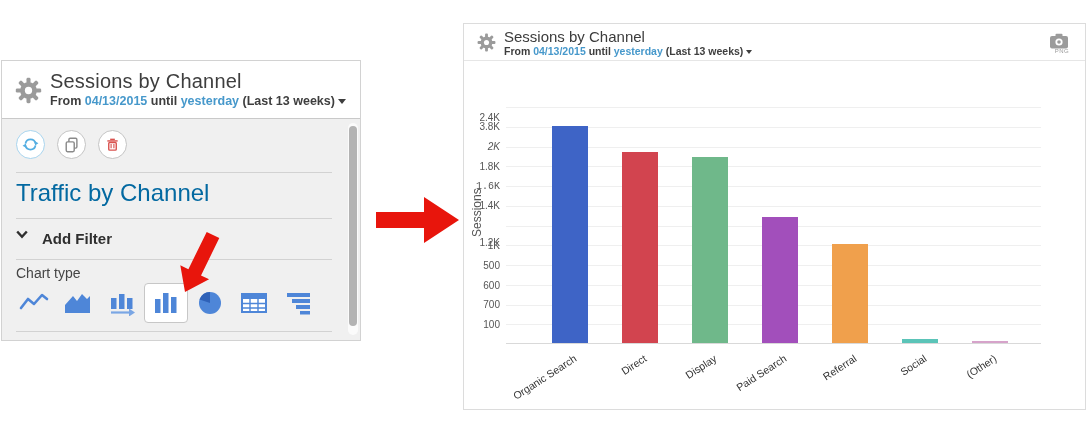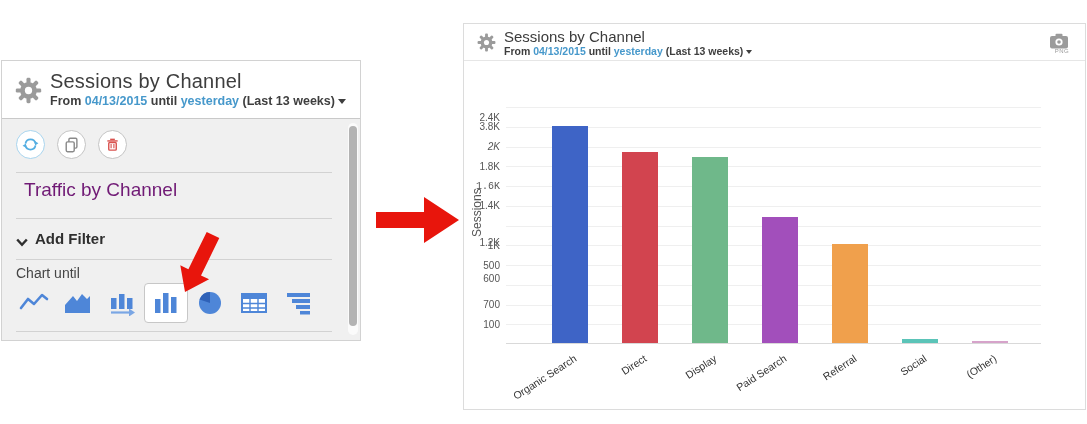--- a/index.html
+++ b/index.html
@@ -18,23 +18,23 @@
   .caret { display:inline-block; width:0; height:0; border-left:4px solid transparent;
            border-right:4px solid transparent; border-top:5px solid #3e3e3e;
            vertical-align:middle; margin-left:3px; }
   #left-body { position:relative; height:221px; }
   .btn-row { position:absolute; left:14px; top:11px; display:flex; gap:12px; }
   .circle-btn { width:29px; height:29px; border-radius:50%; background:#fff;
                 border:1px solid #c4c4c4; display:flex; align-items:center; justify-content:center;
                 cursor:pointer; }
   .circle-btn.refresh { border-color:#a8d4ee; }
   .divider { position:absolute; left:14px; right:28px; height:1px; background:#d2d2d2; }
-  .sec-title { position:absolute; left:22px; top:60px; font-size:19px; color:#701a75; }
+  .sec-title { position:absolute; left:14px; top:60px; font-size:24px; color:#0369a1; }
   .add-filter { position:absolute; left:14px; top:111px; font-size:15px; font-weight:700;
-                color:#2f2f2f; display:flex; align-items:flex-end; gap:7px; cursor:pointer; }
+                color:#2f2f2f; display:flex; align-items:flex-start; gap:14px; cursor:pointer; }
   .chart-type-label { position:absolute; left:14px; top:146px; font-size:14px; color:#454545; }
   .icon-row { position:absolute; left:10px; top:164px; display:flex; }
   .icon-cell { width:44px; height:40px; display:flex; align-items:center; justify-content:center;
                cursor:pointer; border:1px solid transparent; border-radius:4px; }
   .icon-cell.selected { background:#fff; border-color:#c7c7c7; }
   
   .scroll-track { position:absolute; right:2px; top:4px; width:10px; height:212px;
                   background:#fbfbfb; border-radius:5px; }
   .scroll-thumb { position:absolute; left:1px; top:3px; width:8px; height:200px;
                   background:#b3b3b3; border-radius:4px; cursor:grab; }
@@ -133,21 +133,21 @@
     <div class="divider" style="top:99px"></div>
 
     <div class="add-filter">
       <svg width="12" height="9" viewBox="0 0 12 9">
         <polyline points="1.2,1.5 6,6.8 10.8,1.5" fill="none" stroke="#2f2f2f" stroke-width="2.4"></polyline>
       </svg>
       <span>Add Filter</span>
     </div>
 
     <div class="divider" style="top:140px"></div>
-    <div class="chart-type-label">Chart until</div>
+    <div class="chart-type-label">Chart type</div>
 
     <div class="icon-row">
       <div class="icon-cell">
         <svg width="30" height="22" viewBox="0 0 30 22">
           <polyline points="2,16 9,7 15,12 23,3 28,7" fill="none" stroke="#4e86d8" stroke-width="2.6" stroke-linecap="round" stroke-linejoin="round"></polyline>
         </svg>
       </div>
       <div class="icon-cell">
         <svg width="30" height="24" viewBox="0 0 30 24">
           <polygon points="2,22 2,14 10,5 14,10 19,3 24,8 27,5 27,22" fill="#4e86d8"></polygon>
@@ -256,21 +256,21 @@
       <div class="bar" style="left: 46px; height: 217.25px; background: rgb(62, 100, 198);"></div>
       <div class="bar" style="left: 116px; height: 190.588px; background: rgb(210, 68, 79);"></div>
       <div class="bar" style="left: 186px; height: 185.65px; background: rgb(111, 184, 138);"></div>
       <div class="bar" style="left: 256px; height: 126.4px; background: rgb(162, 79, 187);"></div>
       <div class="bar" style="left: 326px; height: 98.75px; background: rgb(240, 160, 76);"></div>
       <div class="bar" style="left: 396px; height: 3.95px; background: rgb(91, 196, 184);"></div>
       <div class="bar" style="left: 466px; height: 2px; background: rgb(214, 163, 202);"></div>
     </div>
 <div class="ytick" style="top: 294.75px;">100</div>
     <div class="ytick" style="top: 275px;">700</div>
-    <div class="ytick" style="top: 249px;">600</div>
+    <div class="ytick" style="top: 256px;">600</div>
     <div class="ytick" style="top: 235.5px;">500</div>
     <div class="ytick" style="top: 215.75px;">1K</div>
     <div class="ytick" style="top: 213px;">1.2K</div>
     <div class="ytick" style="top: 176.25px; text-align: right;">1.4K</div>
     <div class="ytick" style="top: 156.5px; font-family: Liberation Mono, monospace;">1.6K</div>
     <div class="ytick" style="top: 136.75px;">1.8K</div>
     <div class="ytick" style="top: 117px; font-style: italic;">2K</div>
     <div class="ytick" style="top: 97.25px;">3.8K</div>
     <div class="ytick" style="top: 88px;">2.4K</div>
     <div class="xlabel" style="left: -2px; top: 328px;">Organic Search</div>

